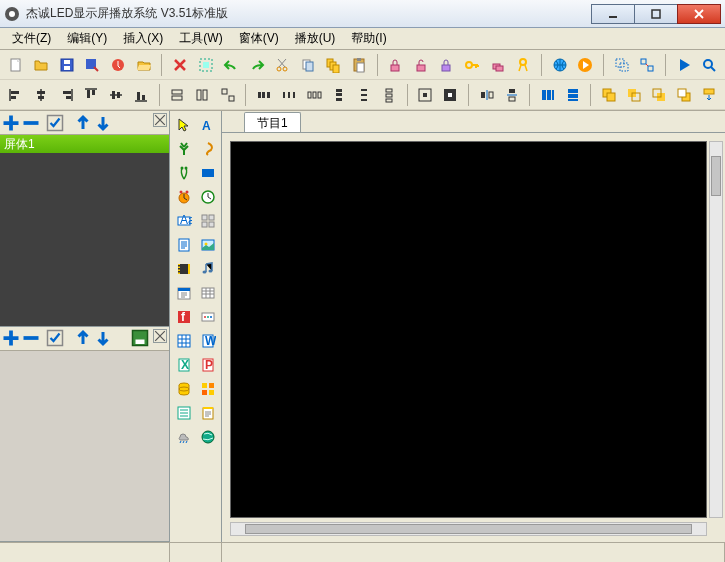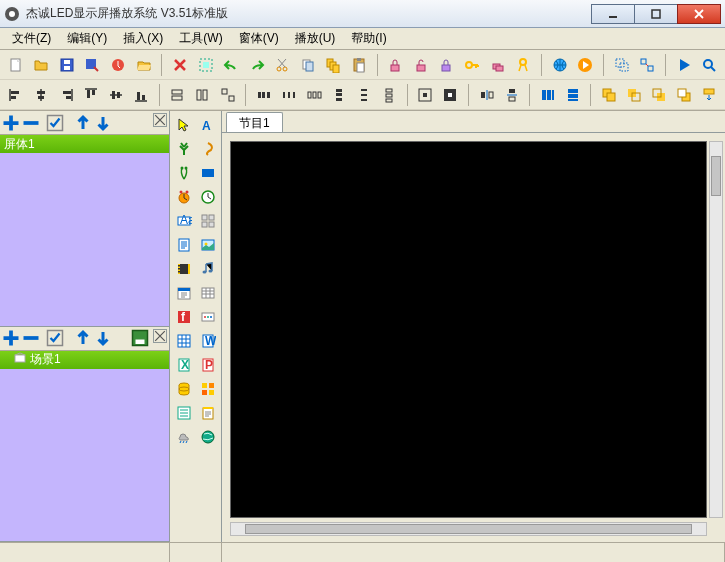--- a/index.html
+++ b/index.html
@@ -17,30 +17,30 @@
 .tbrow{height:30px;display:flex;align-items:center;padding:2px 4px;gap:2px;border-bottom:1px solid #d6d2c2}
 .tbsep{width:1px;height:22px;background:#aca899;margin:0 4px}
 .tbtn{width:24px;height:24px;display:flex;align-items:center;justify-content:center;border:1px solid transparent;border-radius:2px}
 .tbtn svg{width:16px;height:16px}
 .main{flex:1;display:flex;min-height:0}
 .leftcol{width:170px;display:flex;flex-direction:column;border-right:1px solid #919b9c}
 .panel{flex:1;display:flex;flex-direction:column;min-height:0;border-bottom:1px solid #919b9c}
 .phead{height:24px;background:#ece9d8;border-bottom:1px solid #aca899;display:flex;align-items:center;padding:2px;gap:2px;position:relative}
 .phead .pbtn{width:18px;height:18px;display:flex;align-items:center;justify-content:center}
 .phead .pclose{position:absolute;right:2px;top:2px;width:14px;height:14px;border:1px solid #919b9c;display:flex;align-items:center;justify-content:center}
-.plist{flex:1;background:#c4b5fd;overflow:auto}
+.plist{flex:1;background:#404040;overflow:auto}
 .prow{height:18px;display:flex;align-items:center;padding:0 4px;gap:4px;font-size:11px}
 .prow.sel{background:linear-gradient(#7cd017,#5bb507);color:#fff}
 .toolcol{width:52px;background:#ece9d8;border-right:1px solid #919b9c;display:flex;flex-direction:column;padding:4px 2px;gap:4px;overflow:auto}
 .trow2{display:flex;gap:4px;justify-content:center}
 .tico{width:20px;height:20px;display:flex;align-items:center;justify-content:center}
 .tico svg{width:16px;height:16px}
 .rightcol{flex:1;display:flex;flex-direction:column;min-width:0}
 .tabbar{height:22px;background:#ece9d8;border-bottom:1px solid #919b9c;display:flex;align-items:flex-end;padding-left:4px;position:relative}
-.tab{height:20px;padding:2px 12px;background:#fff;border:1px solid #919b9c;border-bottom:none;border-radius:2px 2px 0 0;}
+.tab{height:20px;padding:2px 12px;background:#fff;border:1px solid #919b9c;border-bottom:none;border-radius:2px 2px 0 0;margin-left:18px}
 .canvaswrap{flex:1;background:#ece9d8;position:relative;overflow:hidden}
 .canvas{position:absolute;left:8px;top:8px;right:18px;bottom:24px;background:#000;border:1px solid #666}
 .scroll-v{position:absolute;right:2px;top:8px;bottom:24px;width:14px;background:#e8e8e8;border:1px solid #bbb}
 .scroll-v .thumb{position:absolute;left:1px;right:1px;top:14px;height:40px;background:#c5c5c5;border:1px solid #999}
 .scroll-h{position:absolute;left:8px;right:18px;bottom:6px;height:14px;background:#e8e8e8;border:1px solid #bbb}
 .scroll-h .thumb{position:absolute;top:1px;bottom:1px;left:14px;right:14px;background:#c5c5c5;border:1px solid #999}
 .status{height:20px;background:#ece9d8;border-top:1px solid #aca899;display:flex}
 .status>div{border-right:1px solid #aca899;height:100%}
 </style>
 </head>
@@ -504,29 +504,20 @@
               <rect x="1" y="1" width="10" height="10" fill="#3a8f3a" stroke="#1a5a1a"></rect>
               <rect x="3" y="7" width="6" height="3" fill="#fff"></rect>
             </svg>
           </div>
         <div class="pclose">
             <svg viewBox="0 0 10 10">
               <path d="M1 1 L9 9 M9 1 L1 9" stroke="#555"></path>
             </svg>
           </div>
       </div>
-      <div class="plist">
-        <div class="prow sel" style="padding-left:14px">
-          <span><svg width="12" height="12" viewBox="0 0 12 12">
-                <rect x="1" y="3" width="10" height="7" fill="#fff" stroke="#aaa"></rect>
-                <path d="M1 3 L6 1 L11 3" fill="none" stroke="#aaa"></path>
-              </svg></span>
-          <span>场景1</span>
-        </div>
-      </div>
     </div>
   </div>
 
   <div class="toolcol">
     <div class="trow2">
         <div class="tico">
           <svg viewBox="0 0 16 16">
             <path d="M3 2 L3 13 L6 10 L8 14 L10 13 L8 9 L12 9 Z" fill="#ff0" stroke="#333"></path>
           </svg>
         </div>

